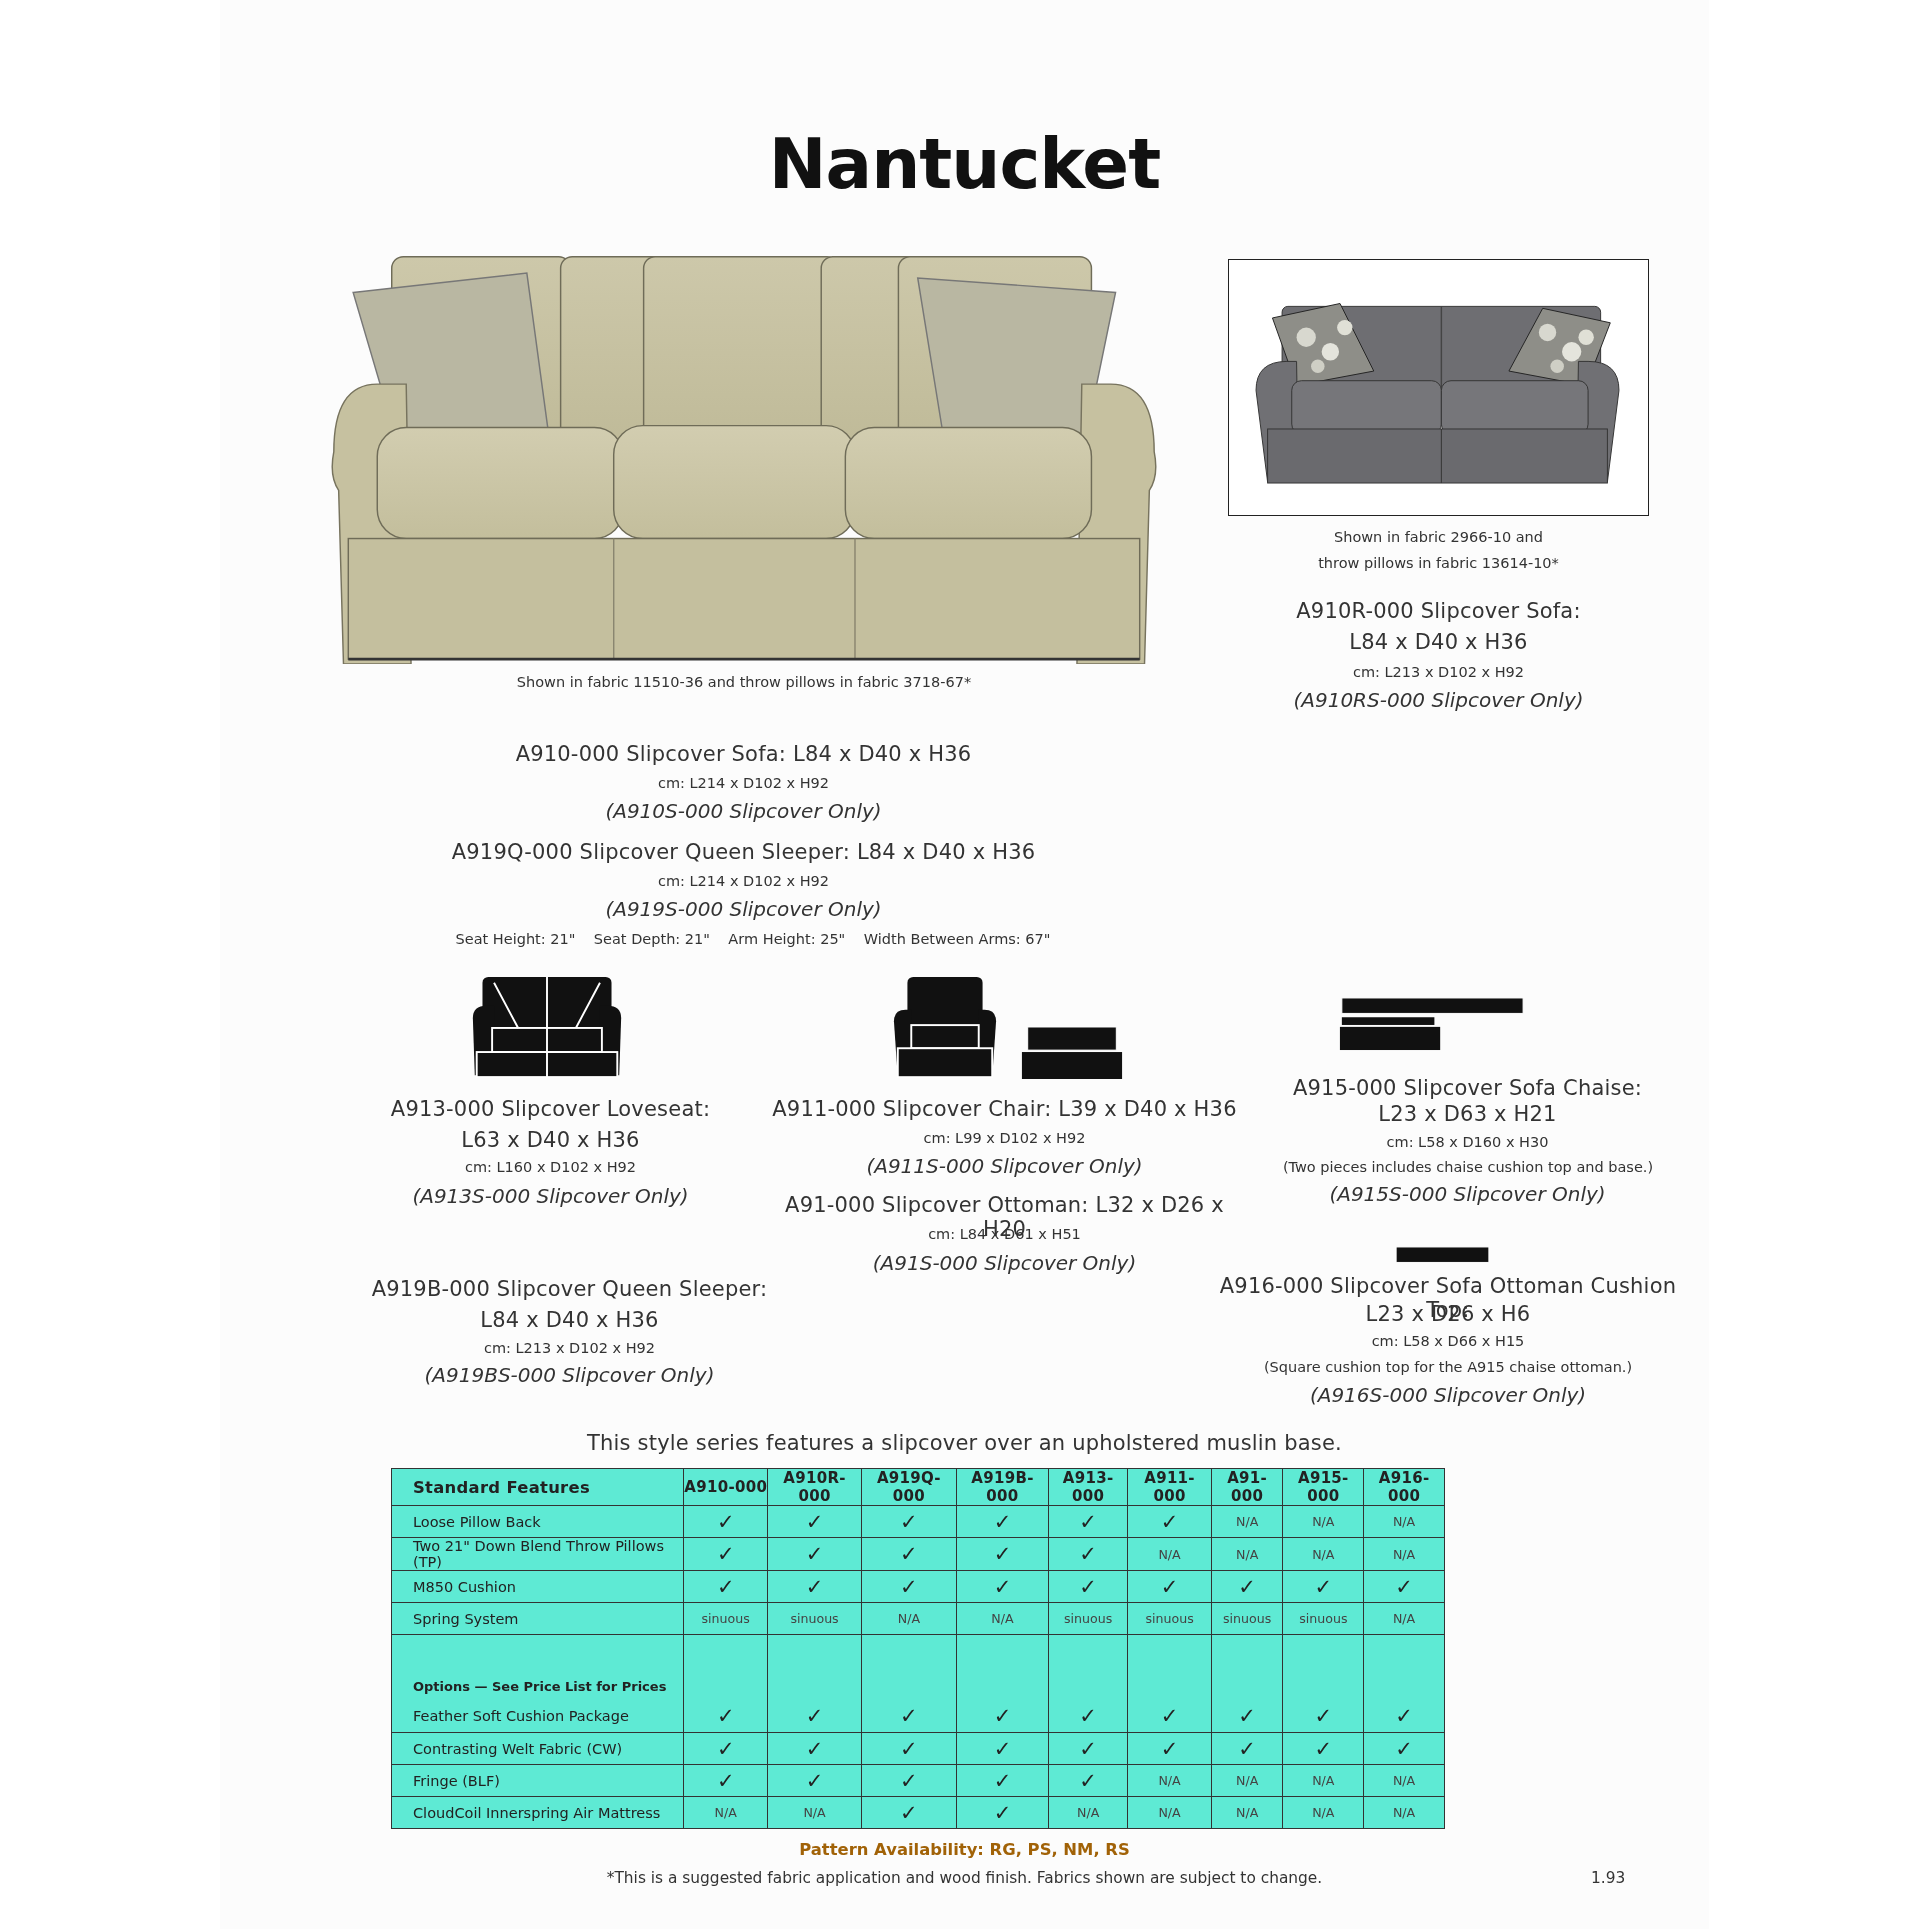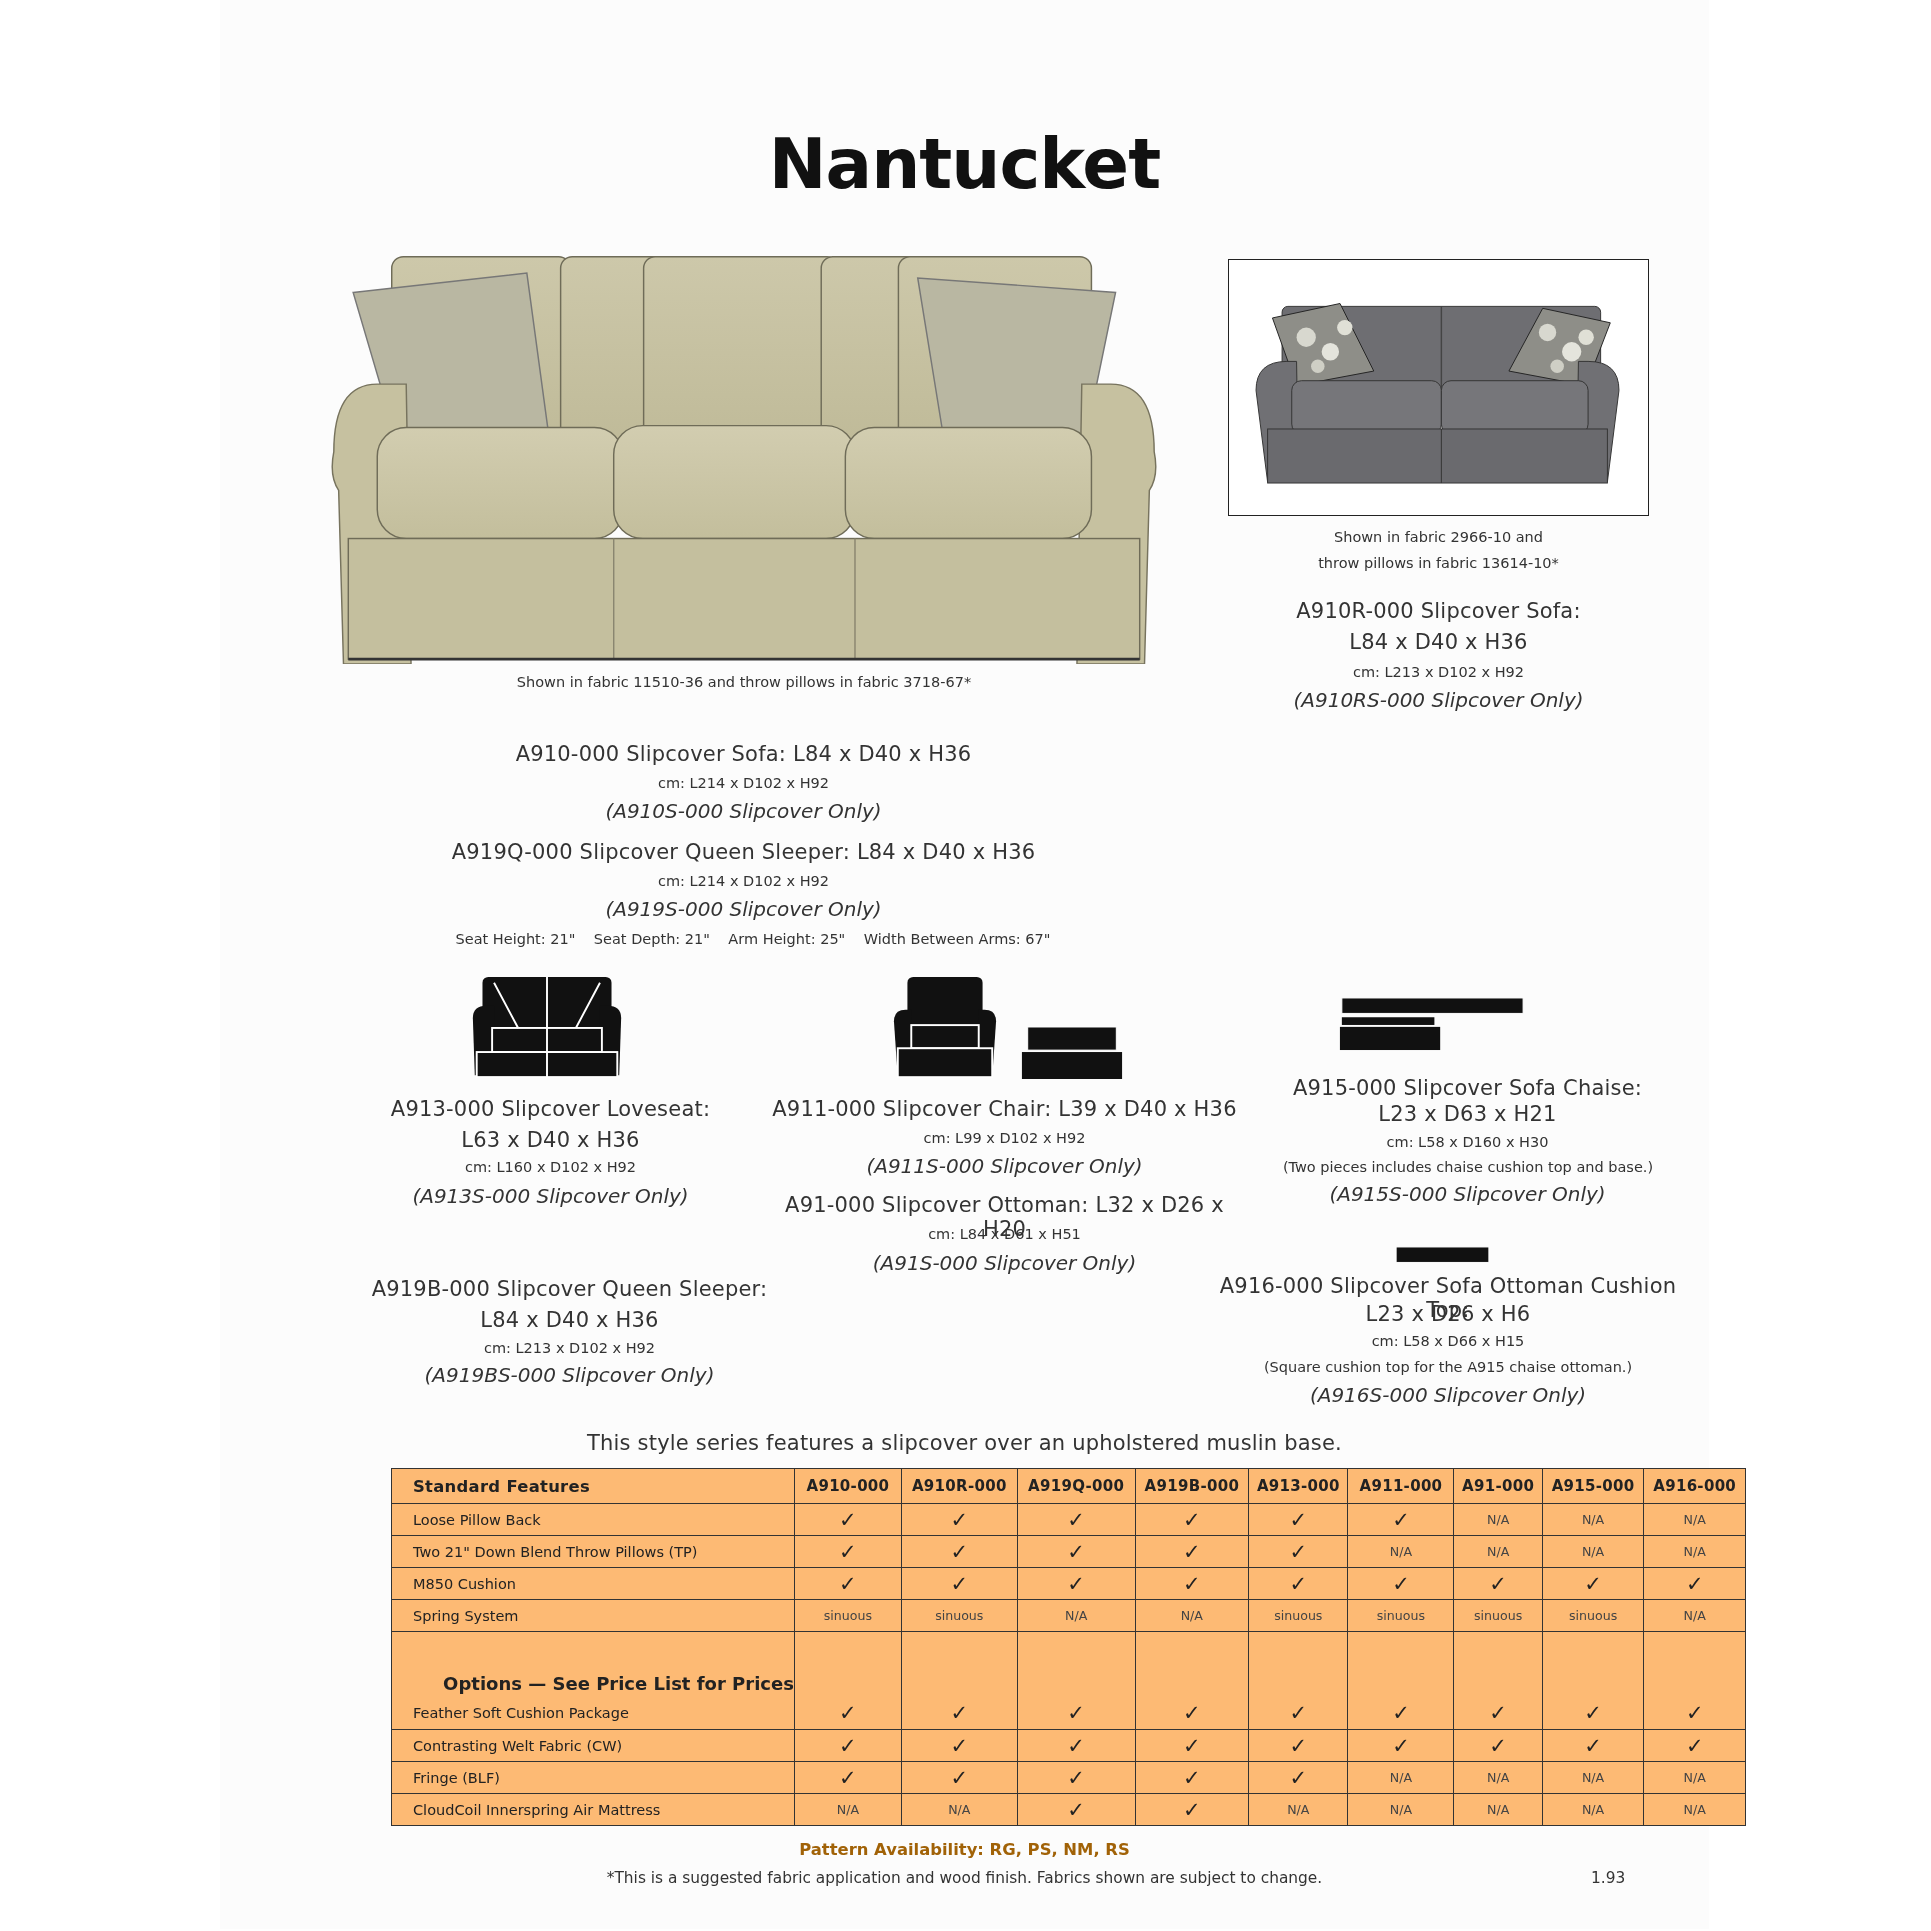--- a/index.html
+++ b/index.html
@@ -16,32 +16,32 @@
   .txt-cap { font-size: 14.5px; color: #333; }
 
   
   .hero { left: 319px; top: 249px; width: 850px; height: 415px; }
   .thumb-frame { left: 1228px; top: 259px; width: 421px; height: 257px; border: 1.9px solid #222; background: #fff; }
 
   
   .sil { position: absolute; }
 
   
-  .spec-table { position: absolute; left: 391px; top: 1468px; width: 1355px; border-collapse: collapse; font-size: 14.5px; color: #222; background: #fdba74; }
+  .spec-table { position: absolute; left: 391px; top: 1468px; width: 1054px; border-collapse: collapse; font-size: 14.5px; color: #222; background: #5eead4; }
   .spec-table td, .spec-table th { border: 1.9px solid #333; height: 32px; text-align: center; vertical-align: middle; padding: 0; }
   .spec-table th { font-size: 15px; font-weight: bold; letter-spacing: 0.3px; height: 35px; }
   .spec-table td.label { text-align: left; padding-left: 21px; font-size: 14.5px; }
   .spec-table th.label { text-align: left; padding-left: 21px; font-size: 16.4px; }
   .spec-table .check { font-size: 21px; font-weight: bold; }
   .spec-table .na { font-size: 12.6px; color: #444; }
   .spec-table .sinuous { font-size: 12.6px; color: #444; }
   .spec-table tr.gap td { height: 37px; border-bottom: none; }
   .spec-table tr.opt-head td { border-top: none; border-bottom: none; height: 29px; }
   .spec-table tr.opt-first td { border-top: none; }
-  .spec-table td.sec { font-weight: bold; font-size: 18px; text-align: right; padding-left: 21px; }
+  .spec-table td.sec { font-weight: bold; font-size: 13px; text-align: left; padding-left: 21px; }
 
   .footer-bold { font-size: 16.4px; font-weight: bold; color: #a16207; }
   .footer-note { font-size: 15.4px; color: #333; }
 </style>
 </head>
 <body>
 
 <div class="sheet"></div>
 
 <h1 class="abs title">Nantucket</h1>

